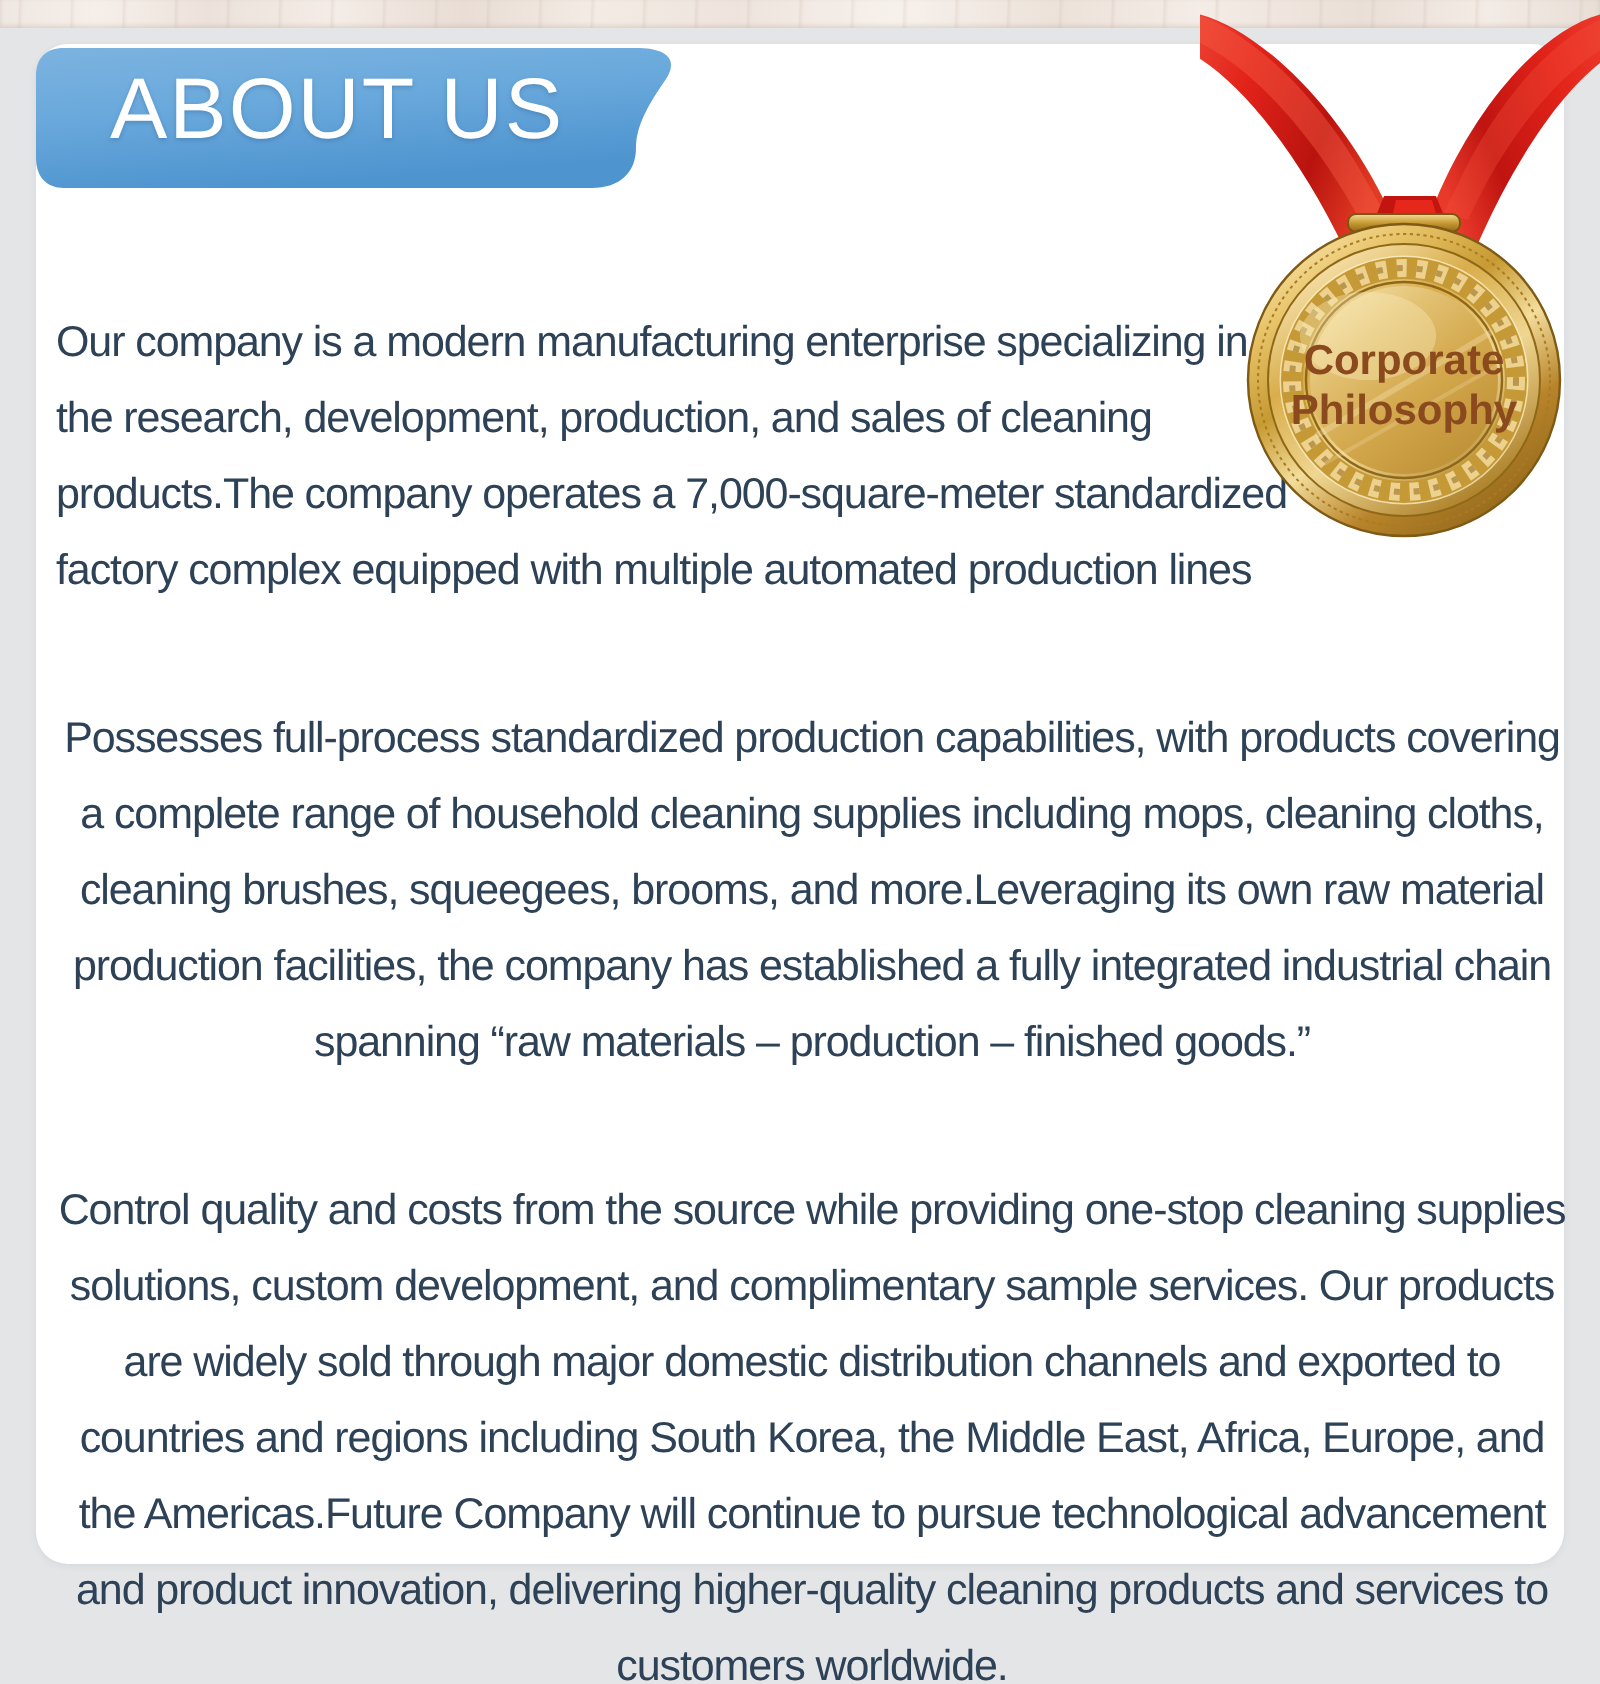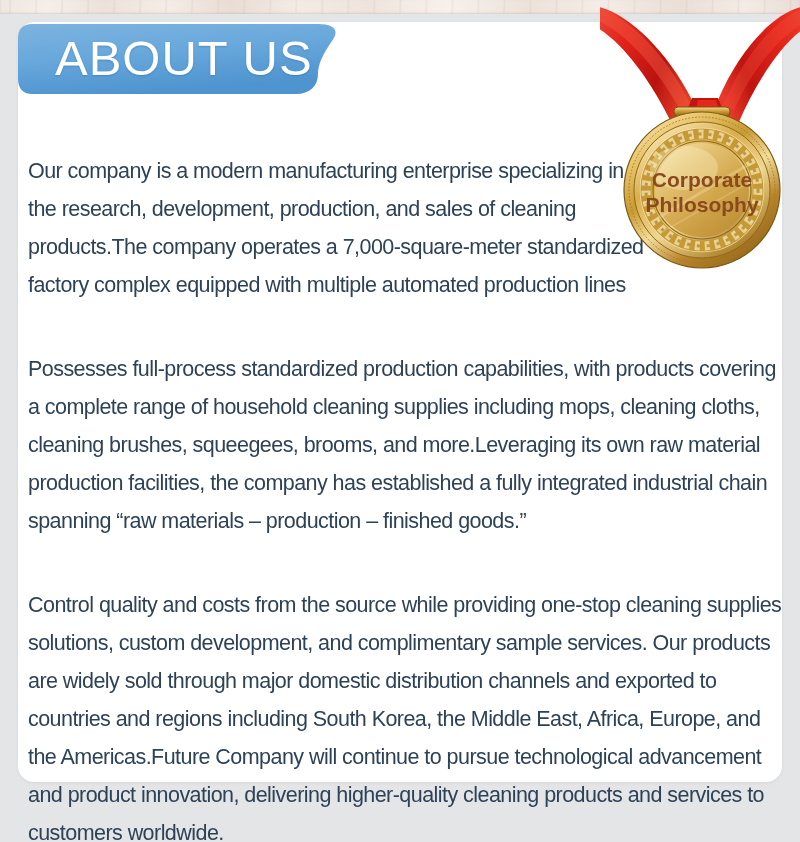--- a/index.html
+++ b/index.html
@@ -55,21 +55,21 @@
   .banner-wrap {
     position: absolute;
     left: 18px; top: 24px;
     width: 330px; height: 70px;
   }
   .banner-svg { display: block; }
   .banner-title {
     position: absolute;
     left: 55px; top: 34px;
     color: #ffffff;
-    font-size: 49px;
+    font-size: 43px;
     font-weight: 400;
     letter-spacing: 1px;
     line-height: 1;
     font-family: "Liberation Sans", sans-serif;
     text-shadow: 0 1px 2px rgba(40,90,140,.35);
     z-index: 5;
   }
 
   
   .medal {
@@ -88,21 +88,21 @@
     color: #2e4257;
     font-size: 21.5px;
     line-height: 38px;
     font-family: "Liberation Sans", sans-serif;
     letter-spacing: -0.55px;
     white-space: pre-line;
     z-index: 2;
   }
   .para { margin: 4px; }
   .para.p1 { width: 620px; }
-  .para.p2, .para.p3 { width: 756px; }
+  .para.p2, .para.p3 { width: 756px; text-align: center; }
 </style>
 </head>
 <body>
 
 <div class="wood-strip">
   <div class="wood-grain"></div>
 </div>
 
 <div class="card"></div>
 

